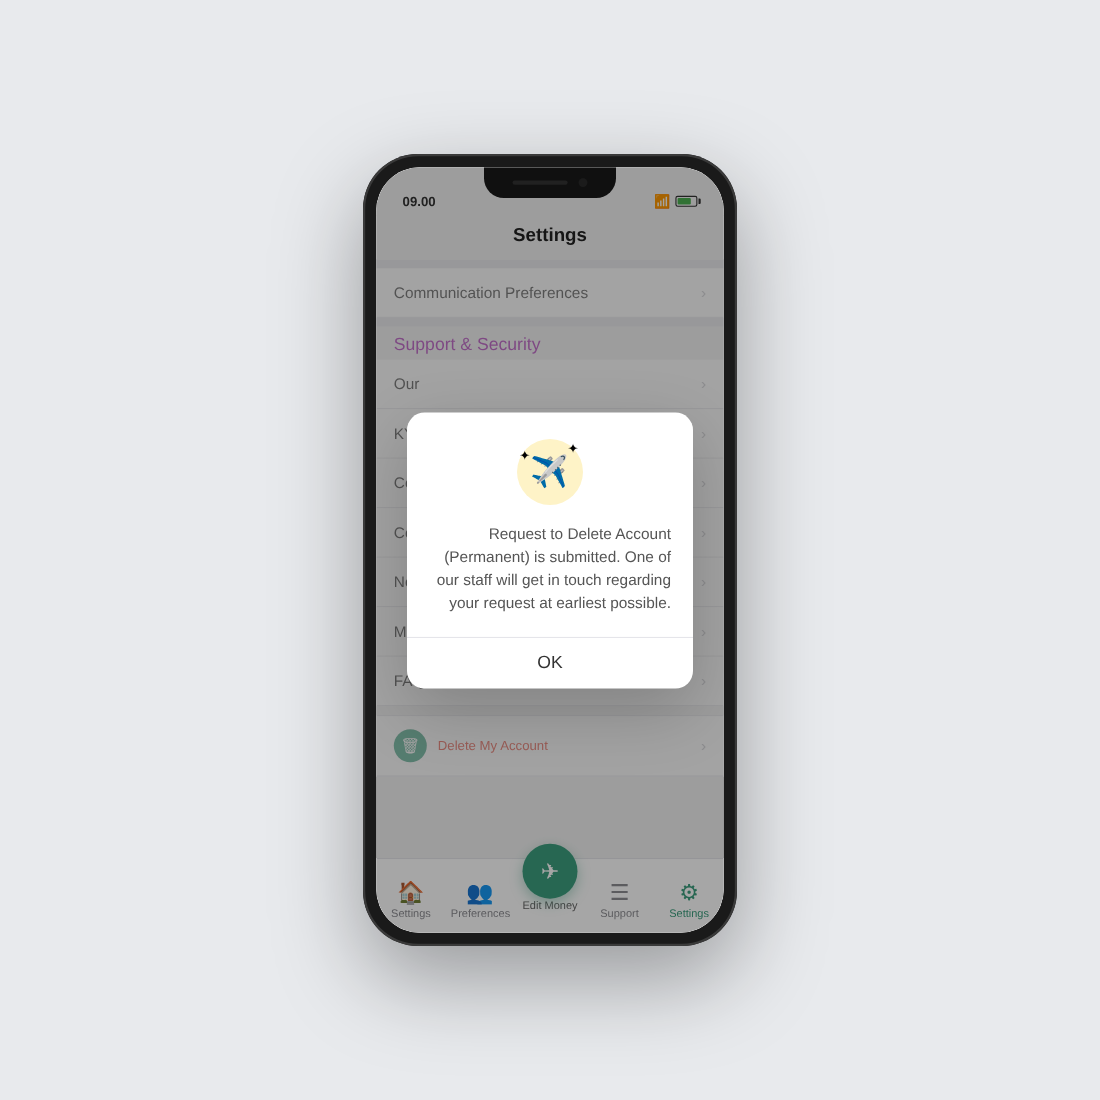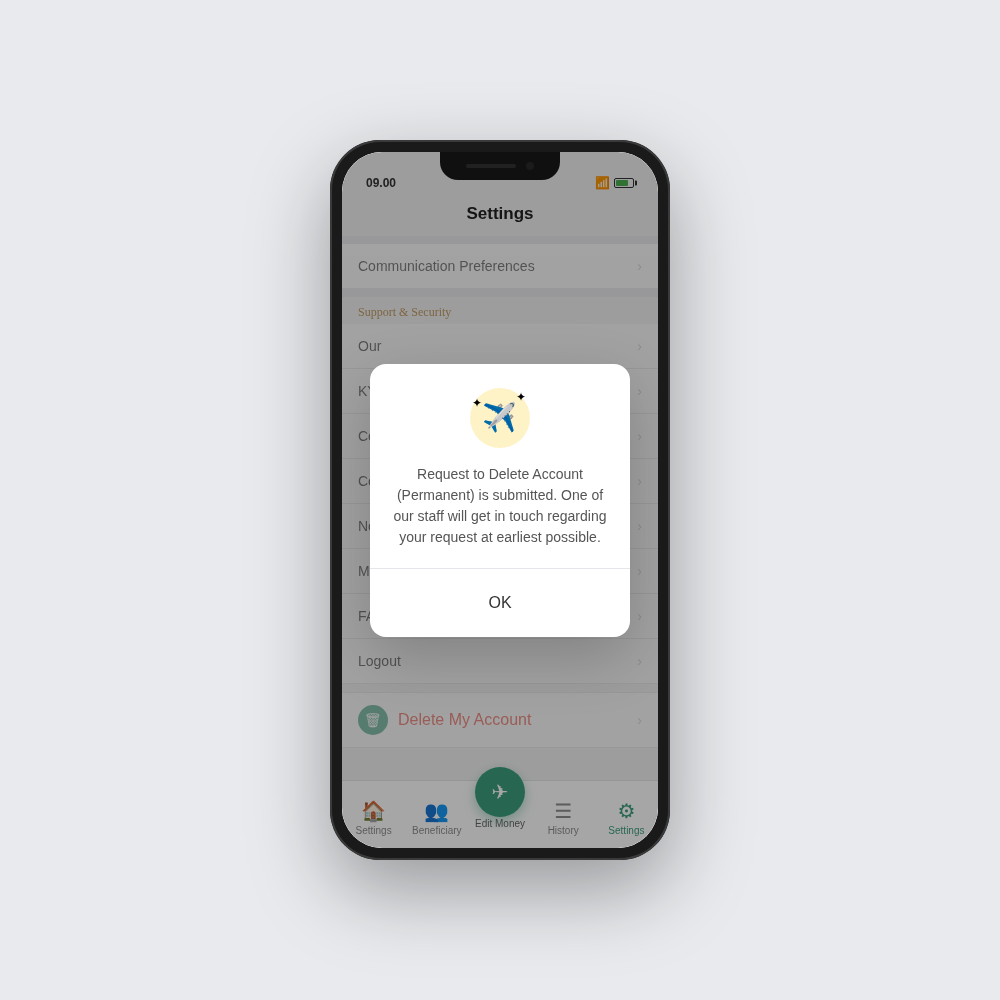--- a/index.html
+++ b/index.html
@@ -148,24 +148,23 @@
       background: #f2f2f2;
     }
 
     .section-divider {
       height: 8px;
       background: #e5e5ea;
     }
 
     .section-label {
       padding: 8px 16px 4px;
-      font-size: 12px;
-      color: #a16207;
+      font-size: 16px;
+      color: #a21caf;
       background: #f2f2f2;
-      font-family: Liberation Serif, serif;
     }
 
     .settings-item {
       background: #fff;
       border-bottom: 0.5px solid #e5e5ea;
       padding: 14px 16px;
       display: flex;
       align-items: center;
       justify-content: space-between;
     }
@@ -219,21 +218,21 @@
       background: #3d9e7e;
       border-radius: 50%;
       display: flex;
       align-items: center;
       justify-content: center;
       color: white;
       font-size: 14px;
     }
 
     .delete-text {
-      font-size: 16px;
+      font-size: 12px;
       color: #e74c3c;
       font-weight: 500;
     }
 
     
     .bottom-nav {
       background: #fff;
       border-top: 0.5px solid #e5e5ea;
       display: flex;
       align-items: center;
@@ -351,34 +350,34 @@
       position: absolute;
       font-size: 12px;
     }
 
     .sparkle-1 { top: 2px; right: 4px; }
     .sparkle-2 { top: 8px; left: 2px; }
 
     .modal-message {
       font-size: 14px;
       color: #555;
-      text-align: center;
+      text-align: right;
       line-height: 1.5;
       margin-bottom: 16px;
     }
 
     .modal-divider {
       height: 1px;
       background: #e5e5ea;
       margin: 20px -20px 0;
     }
 
     .modal-ok-btn {
       width: calc(100% + 40px);
-      margin: 11px -20px;
+      margin: 0 -20px;
       padding: 14px;
       text-align: center;
       font-size: 16px;
       font-weight: 500;
       color: #333;
       background: none;
       border: none;
       cursor: pointer;
     }
 
@@ -453,55 +452,51 @@
         <div class="settings-item">
           <span class="settings-item-text">Mar</span>
           <span class="chevron">›</span>
         </div>
 
         <div class="settings-item">
           <span class="settings-item-text">FAQs</span>
           <span class="chevron">›</span>
         </div>
 
-        <div class="settings-item">
-          <span class="settings-item-text">Logout</span>
-          <span class="chevron">›</span>
-        </div>
 
         <div class="delete-account-item">
           <div class="delete-left">
             <div class="delete-icon-circle">
               🗑
             </div>
             <span class="delete-text">Delete My Account</span>
           </div>
           <span class="chevron">›</span>
         </div>
       </div>
     </div>
 
     <div class="bottom-nav">
       <div class="nav-item">
         <span class="nav-icon">🏠</span>
         <span class="nav-label">Settings</span>
       </div>
       <div class="nav-item">
         <span class="nav-icon">👥</span>
-        <span class="nav-label">Beneficiary</span>
+        <span class="nav-label">Preferences</span>
       </div>
       <div class="nav-center-wrapper">
         <div class="nav-center-btn">
           <span>✈</span>
         </div>
         <span class="nav-center-label">Edit Money</span>
       </div>
       <div class="nav-item">
         <span class="nav-icon">☰</span>
-        <span class="nav-label">History</span>
+        <span class="nav-label">Support</span>
       </div>
       <div class="nav-item">
         <span class="nav-icon active">⚙</span>
         <span class="nav-label active">Settings</span>
       </div>
     </div>
 
     <div class="modal-overlay">
       <div class="modal-card">
         <div class="modal-icon-area">

